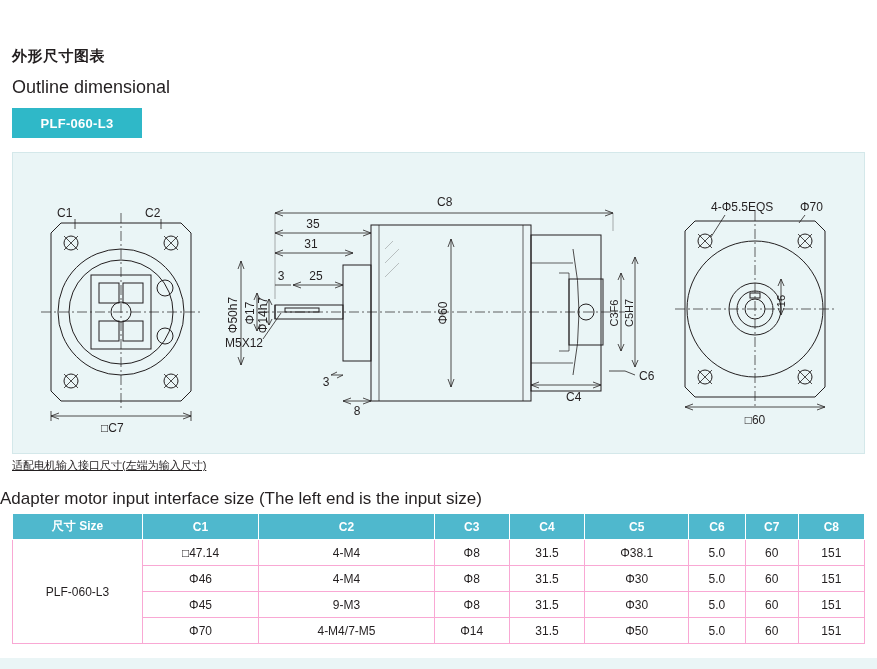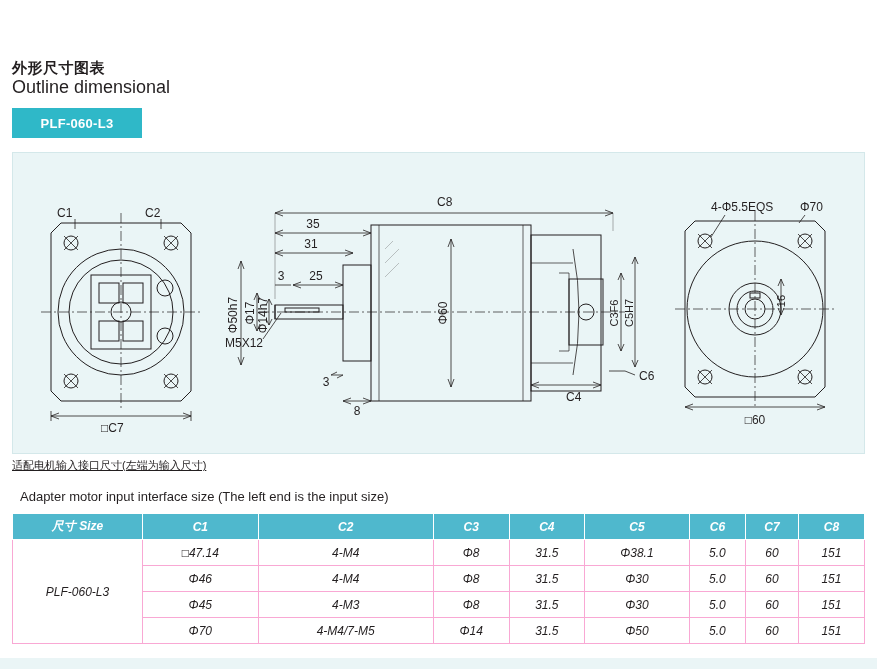--- a/index.html
+++ b/index.html
@@ -9,21 +9,21 @@
     background: #ffffff;
     font-family: "Liberation Sans", sans-serif;
     color: #231f20;
     position: relative;
     overflow: hidden;
   }
   .page { position: relative; width: 877px; height: 669px; }
 
   .title-cn {
     position: absolute; left: 12px; top: 47px;
-    font-size: 15px; font-weight: bold; letter-spacing: .5px; margin-top: 12px;
+    font-size: 15px; font-weight: bold; letter-spacing: .5px;
   }
   .title-en {
     position: absolute; left: 12px; top: 77px;
     font-size: 18px;
   }
 
   .model-tag {
     position: absolute; left: 12px; top: 108px;
     width: 130px; height: 30px;
     background: #2fb8c8;
@@ -39,30 +39,29 @@
     background: #eaf5f6;
     border: 1px solid #d4e8ea;
   }
 
   .cap-cn {
     position: absolute; left: 12px; top: 458px;
     font-size: 11px;
     text-decoration: underline;
   }
   .cap-en {
-    position: absolute; left: 20px; top: 489px;
-    font-size: 13px;
+    position: absolute; left: 0; top: 489px;
+    font-size: 17px;
   }
 
   table.spec {
     position: absolute; left: 12px; top: 513px;
     width: 853px;
     border-collapse: collapse;
     font-size: 12px;
-    font-style: italic;
   }
   table.spec th {
     background: #4fb8cd;
     color: #ffffff;
     font-weight: bold;
     height: 26px;
     border: 1px solid #ffffff;
     text-align: center;
   }
   table.spec th.first { background: #4fb8cd; }
@@ -306,21 +305,21 @@
         <td>4-M4</td>
         <td>Φ8</td>
         <td>31.5</td>
         <td>Φ30</td>
         <td>5.0</td>
         <td>60</td>
         <td>151</td>
       </tr>
       <tr>
         <td>Φ45</td>
-        <td>4-M3</td>
+        <td>9-M3</td>
         <td>Φ8</td>
         <td>31.5</td>
         <td>Φ30</td>
         <td>5.0</td>
         <td>60</td>
         <td>151</td>
       </tr>
       <tr>
         <td>Φ70</td>
         <td>4-M4/7-M5</td>

